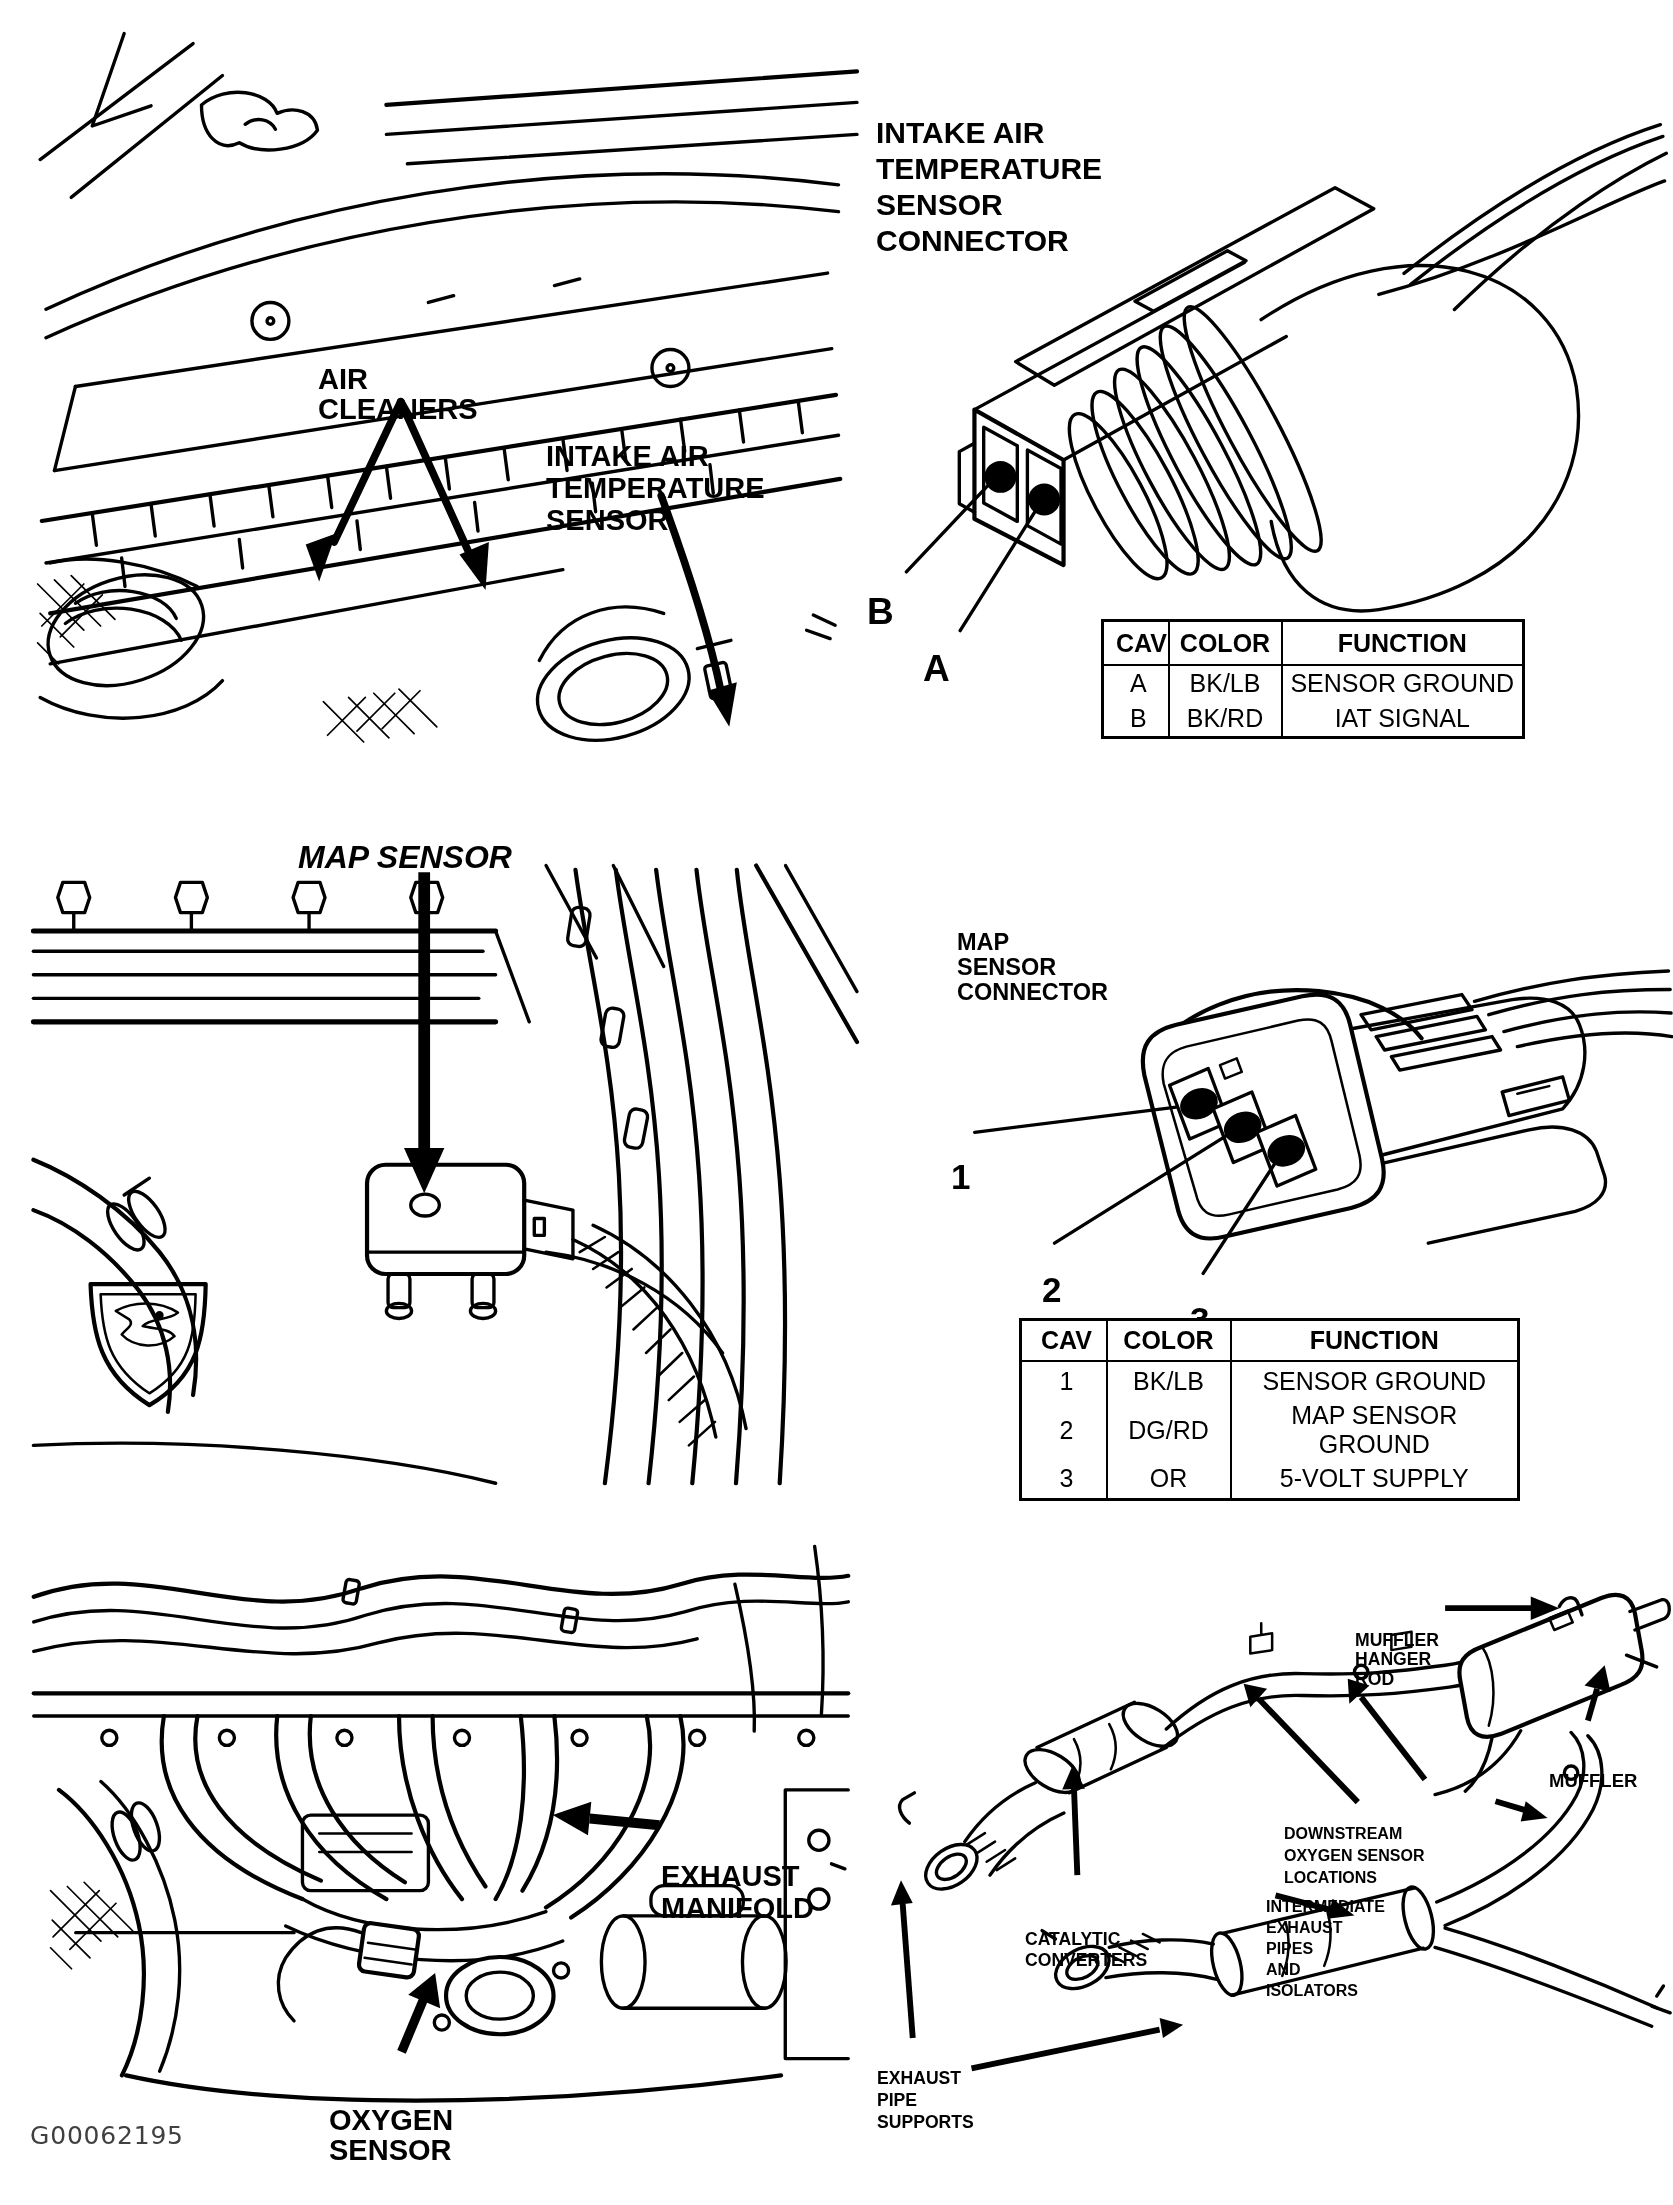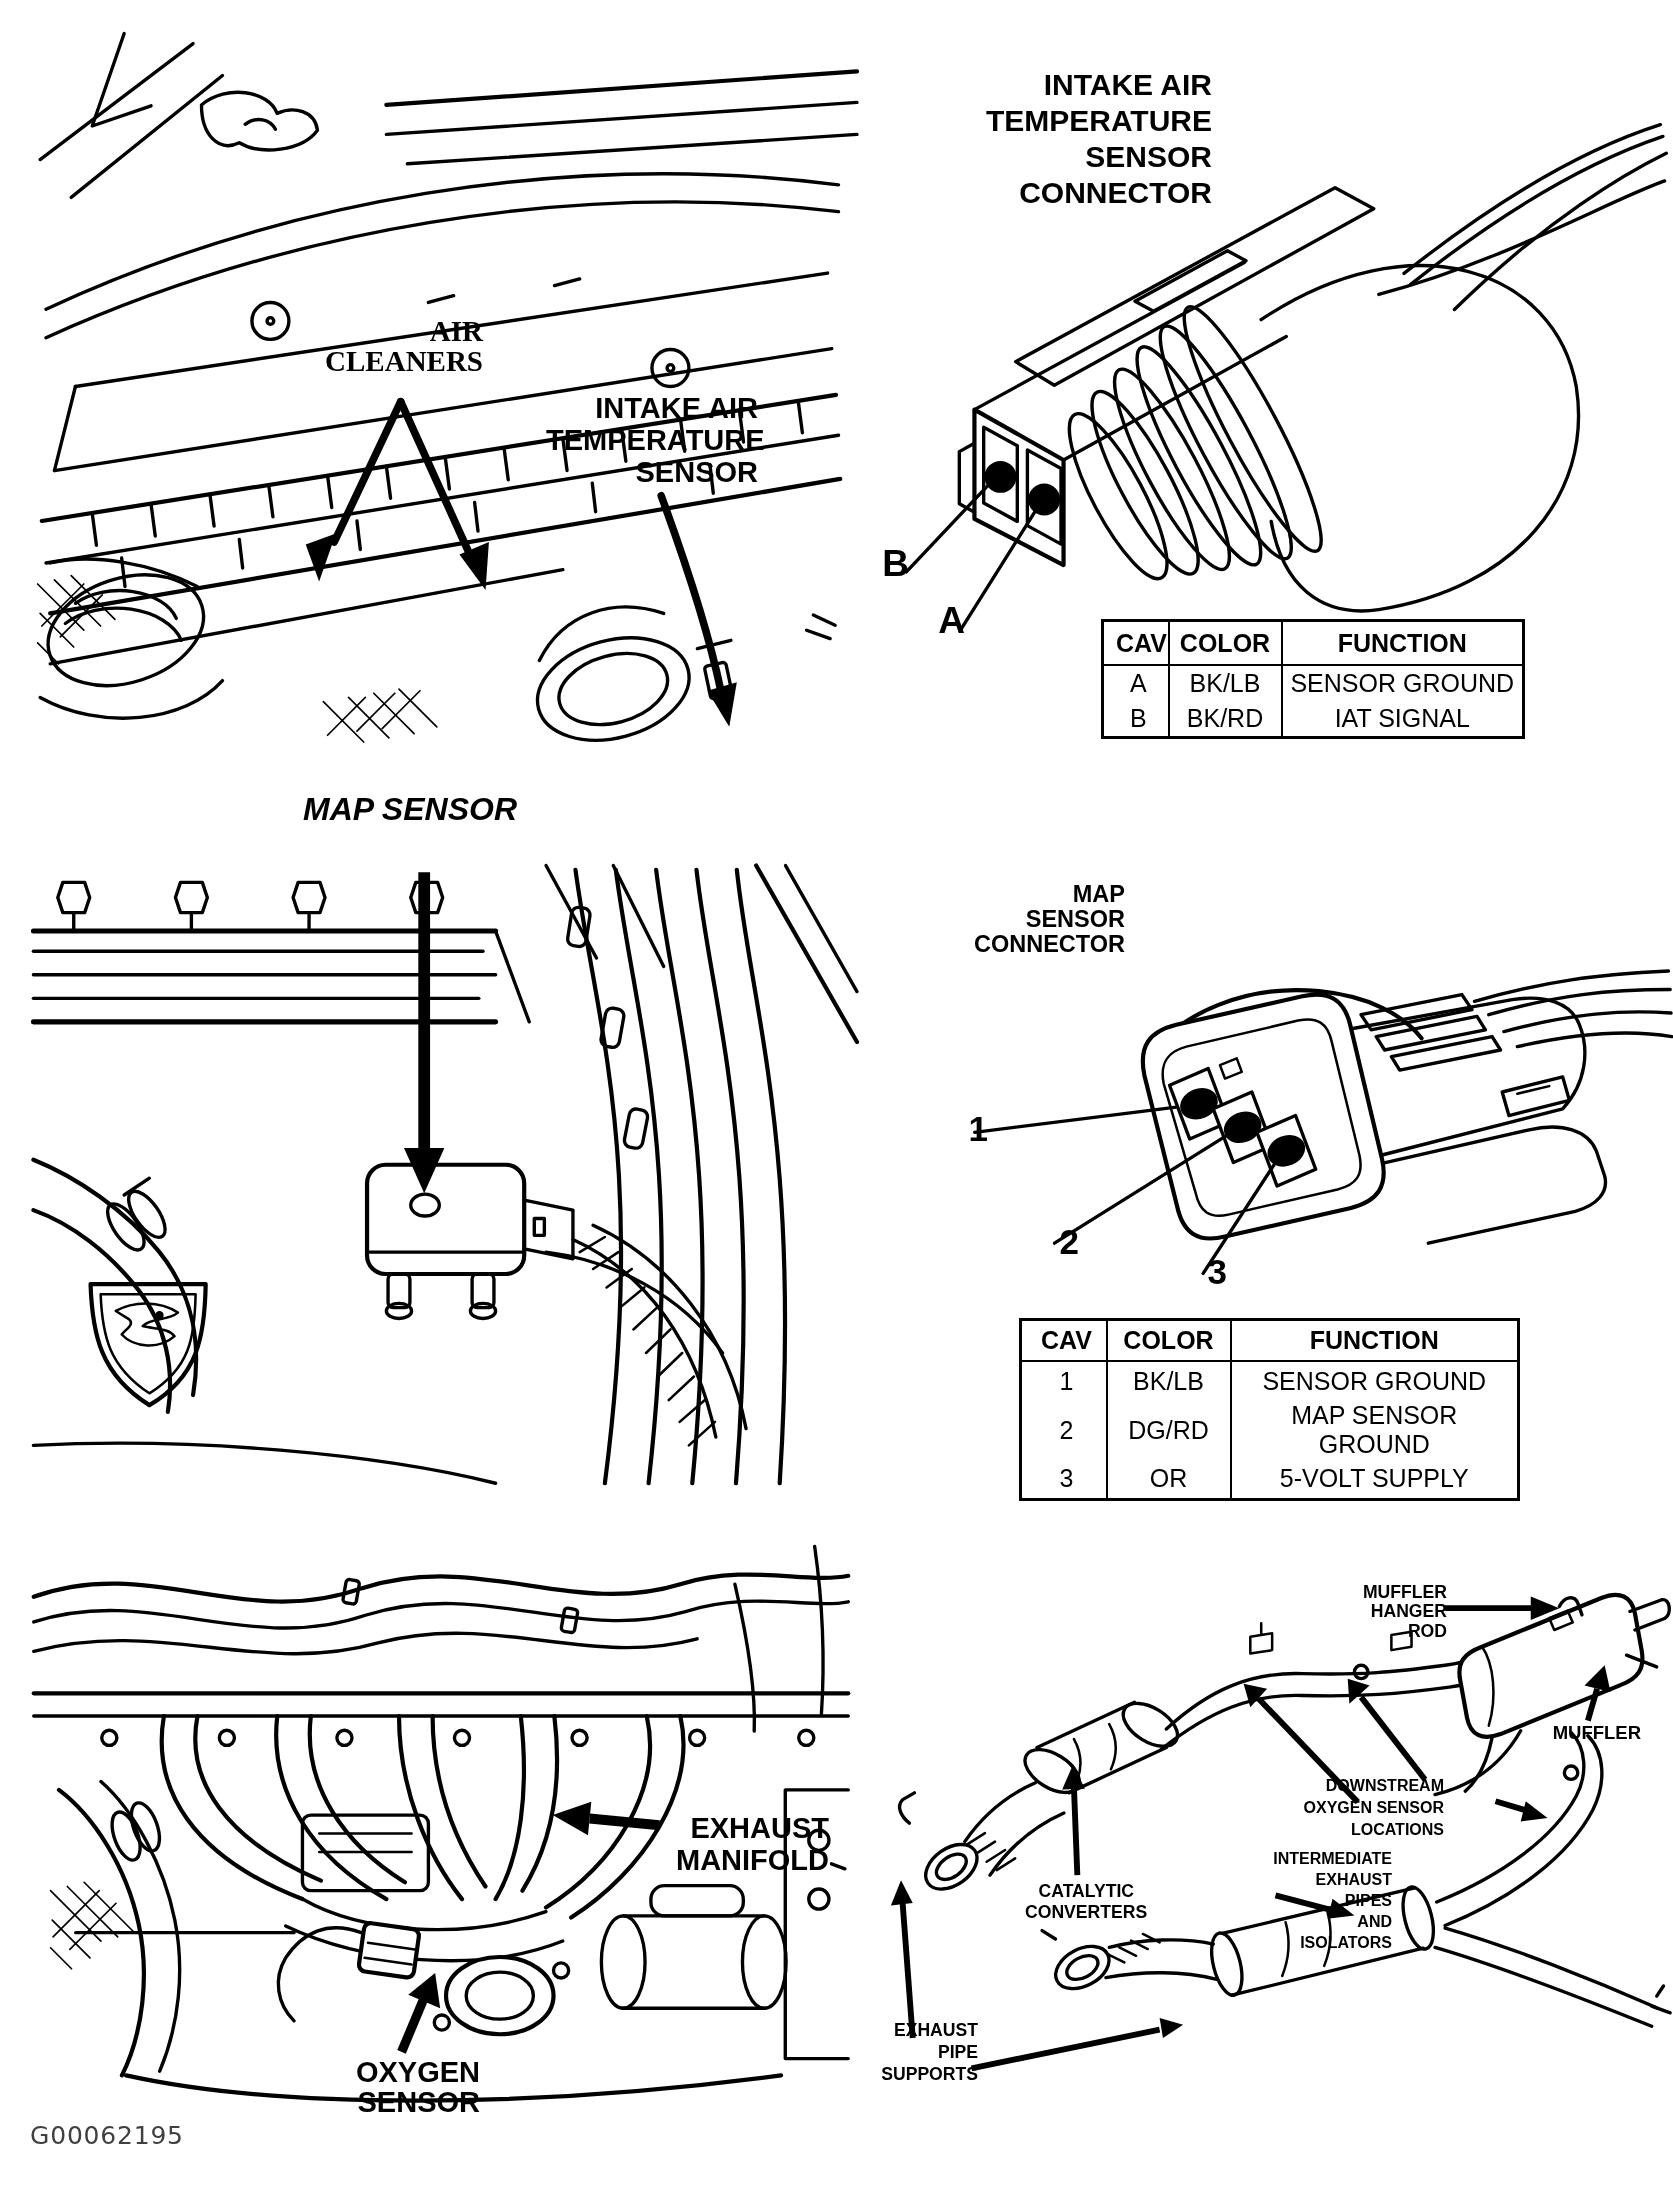--- a/index.html
+++ b/index.html
@@ -1,20 +1,20 @@
 <!DOCTYPE html>
 <html style="font-size:13.4px"><head>
 <meta charset="utf-8">
 <style>
   html,body{margin:0;padding:0;background:#e8e8e8;}
   .page{position:relative;width:1673px;height:2205px;background:#ffffff;overflow:hidden;
         font-family:"Liberation Sans",sans-serif;color:#000;}
   svg{position:absolute;overflow:visible;}
-  .lbl{position:absolute;font-weight:bold;color:#000;white-space:pre-line;text-align:right;
-       font-family:"Liberation Sans",sans-serif;}
+  .lbl{position:absolute;font-weight:bold;color:#000;white-space:pre-line;text-align:left;
+       font-family:"Liberation Sans",sans-serif;margin-top:48px;}
   .figid{position:absolute;font-weight:normal;color:#404040;letter-spacing:0.8px;
          font-family:"DejaVu Sans",sans-serif;}
   .pin-table{position:absolute;border-collapse:collapse;table-layout:fixed;background:#fff;
              border:3.4px solid #000;color:#000;}
   .pin-table th,.pin-table td{border-left:2.5px solid #000;vertical-align:middle;padding:0 6.7px;}
   .pin-table th:first-child,.pin-table td:first-child{border-left:none;padding-left:12px;}
   .pin-table thead th{border-bottom:2.5px solid #000;font-weight:bold;}
   .pin-table tbody td{border-top:none;border-bottom:none;font-weight:normal;}
   .c{text-align:center;}
   .l{text-align:center;}
@@ -88,21 +88,21 @@
 
     <g stroke="#000" fill="#000" stroke-linecap="round">
       <path d="M447,448 L368,615" stroke-width="9" fill="none"></path>
       <polygon points="350,662 370,605 334,618" stroke="none"></polygon>
       <path d="M447,448 L532,636" stroke-width="9" fill="none"></path>
       <polygon points="548,672 552,615 517,630" stroke="none"></polygon>
       <path d="M757,560 C790,650 815,730 828,792" stroke-width="9" fill="none"></path>
       <polygon points="838,835 847,782 812,792" stroke="none"></polygon>
     </g>
   </svg>
-  <div class="lbl" style="left:288px;top:316px;width:195px;font-size:29px;line-height:30px;font-family:Liberation Serif, serif;">AIR CLEANERS</div>
+  <div class="lbl" style="left:318px;top:316px;width:195px;font-size:29px;line-height:30px;">AIR CLEANERS</div>
   <div class="lbl" style="left:546px;top:392px;width:212px;font-size:29px;line-height:32px;">INTAKE AIR
 TEMPERATURE
 SENSOR</div>
 
   <svg style="left:866px;top:101px;" width="807" height="555" viewBox="0 0 960 660">
     <g stroke="#000" fill="none" stroke-width="4" stroke-linecap="round" stroke-linejoin="round">
 
       <path d="M470,260 C650,140 820,200 845,340 C865,470 770,580 610,605 C540,615 495,575 482,500"></path>
 
       <ellipse cx="300" cy="470" rx="30" ry="110" transform="rotate(-28 300 470)"></ellipse>

